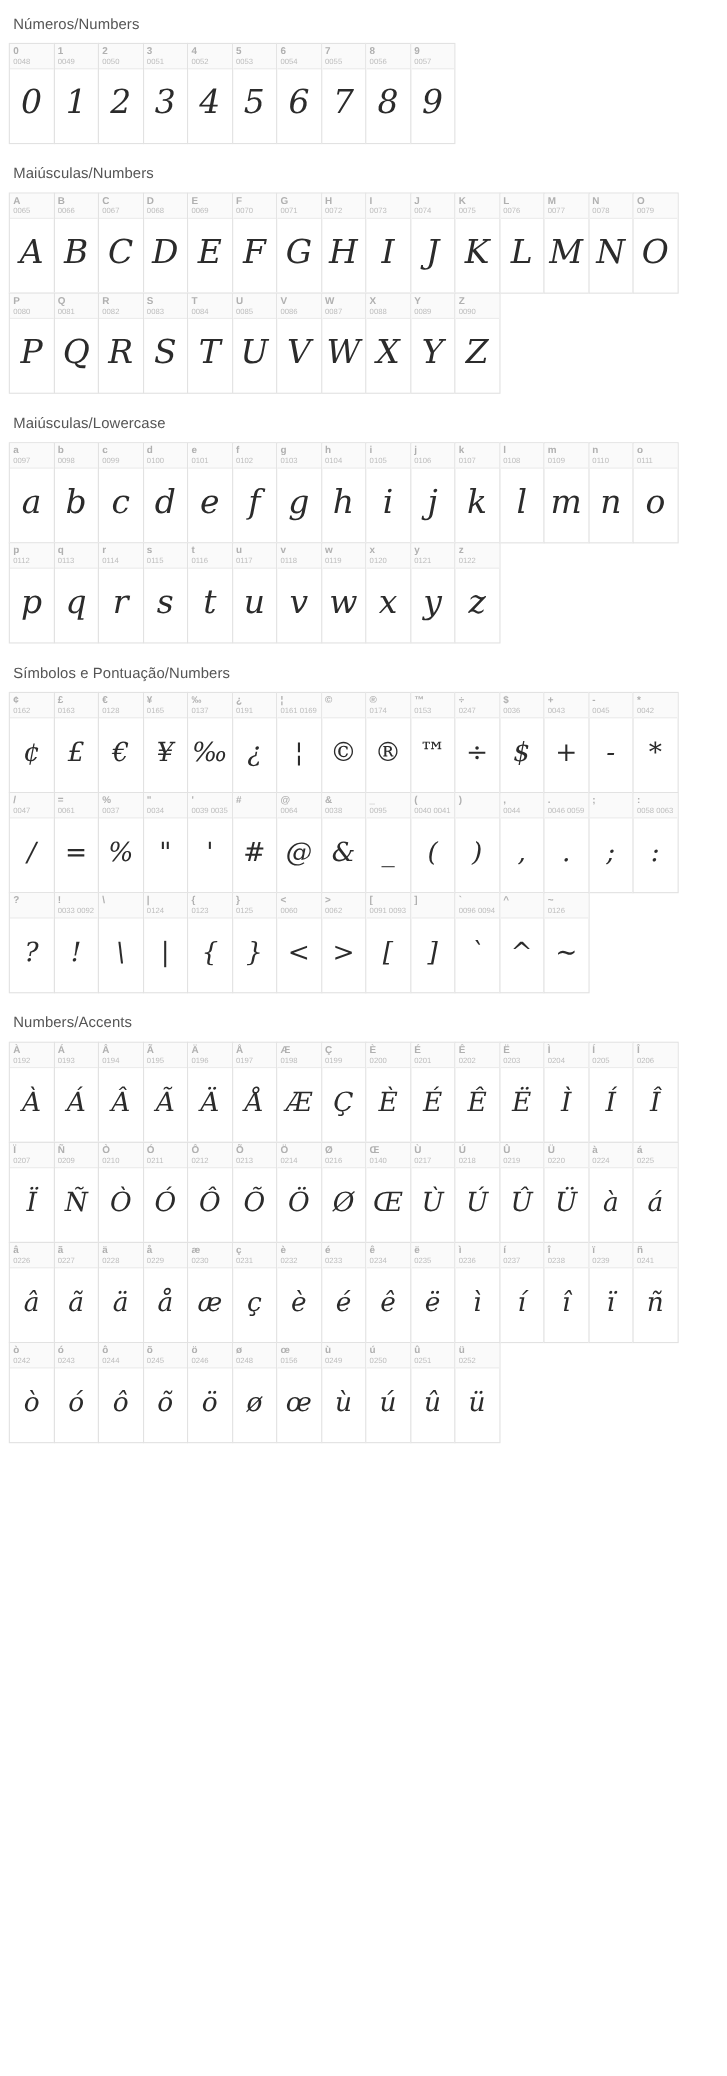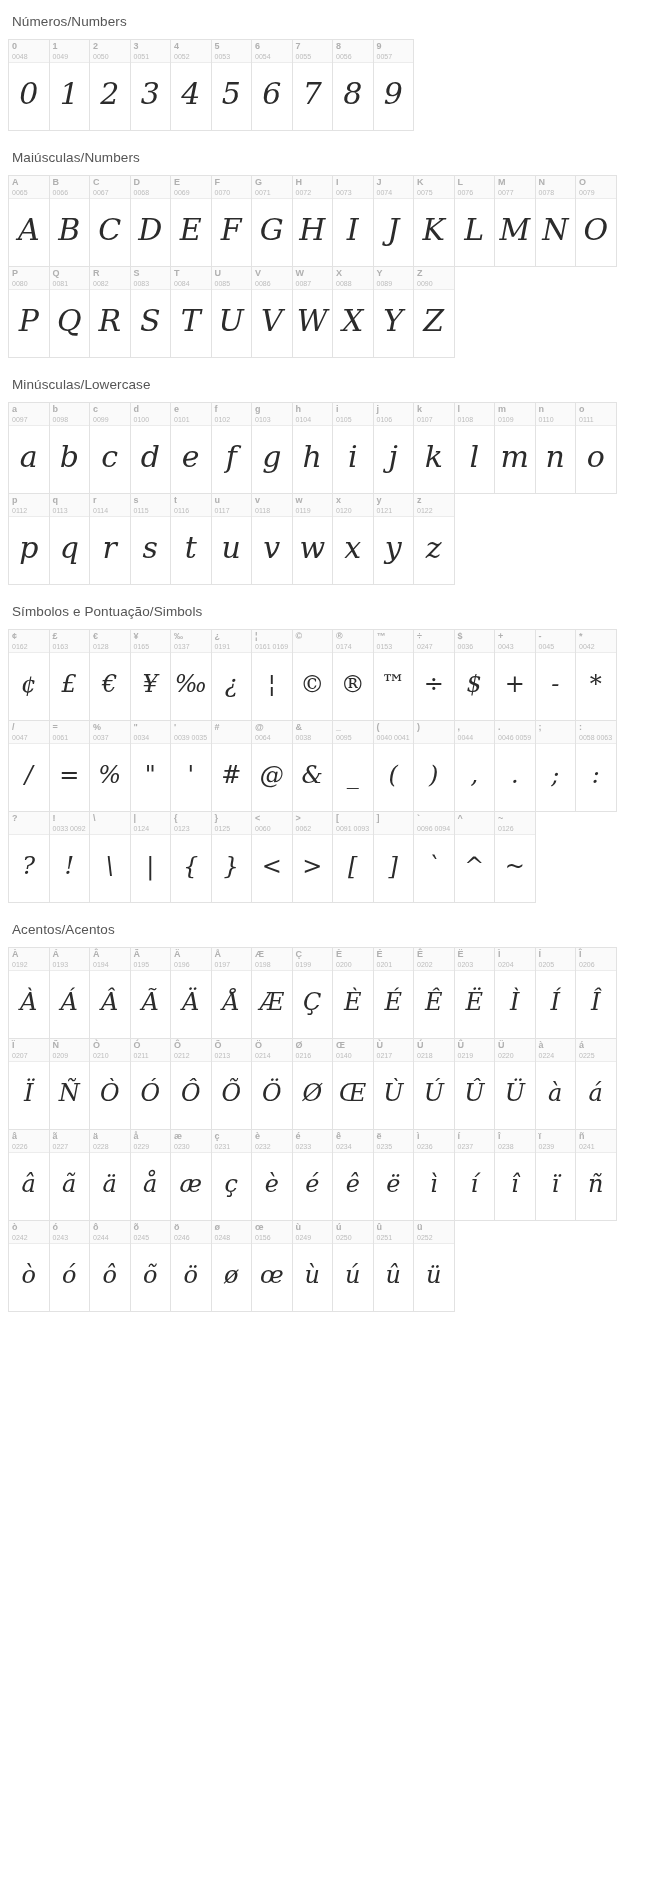--- a/index.html
+++ b/index.html
@@ -344,21 +344,21 @@
           <div class="glyph-cell">
             <div class="glyph-meta">
               <span class="glyph-char-label">Z</span>
               <span class="glyph-code">0090</span>
             </div>
             <div class="glyph-sample">Z</div>
           </div>
         </div>
       </div>
       <div class="section">
-        <div class="section-title">Minúsculas/Lowercase</div>
+        <div class="section-title">Maiúsculas/Lowercase</div>
         <div class="glyph-grid">
           <div class="glyph-cell">
             <div class="glyph-meta">
               <span class="glyph-char-label">a</span>
               <span class="glyph-code">0097</span>
             </div>
             <div class="glyph-sample">a</div>
           </div>
           <div class="glyph-cell">
             <div class="glyph-meta">
@@ -531,21 +531,21 @@
           <div class="glyph-cell">
             <div class="glyph-meta">
               <span class="glyph-char-label">z</span>
               <span class="glyph-code">0122</span>
             </div>
             <div class="glyph-sample">z</div>
           </div>
         </div>
       </div>
       <div class="section">
-        <div class="section-title">Símbolos e Pontuação/Simbols</div>
+        <div class="section-title">Símbolos e Pontuação/Numbers</div>
         <div class="glyph-grid">
           <div class="glyph-cell">
             <div class="glyph-meta">
               <span class="glyph-char-label">¢</span>
               <span class="glyph-code">0162</span>
             </div>
             <div class="glyph-sample small">¢</div>
           </div>
           <div class="glyph-cell">
             <div class="glyph-meta">
@@ -837,21 +837,21 @@
           <div class="glyph-cell">
             <div class="glyph-meta">
               <span class="glyph-char-label">~</span>
               <span class="glyph-code">0126</span>
             </div>
             <div class="glyph-sample small">~</div>
           </div>
         </div>
       </div>
       <div class="section">
-        <div class="section-title">Acentos/Acentos</div>
+        <div class="section-title">Numbers/Accents</div>
         <div class="glyph-grid">
           <div class="glyph-cell">
             <div class="glyph-meta">
               <span class="glyph-char-label">À</span>
               <span class="glyph-code">0192</span>
             </div>
             <div class="glyph-sample small">À</div>
           </div>
           <div class="glyph-cell">
             <div class="glyph-meta">

